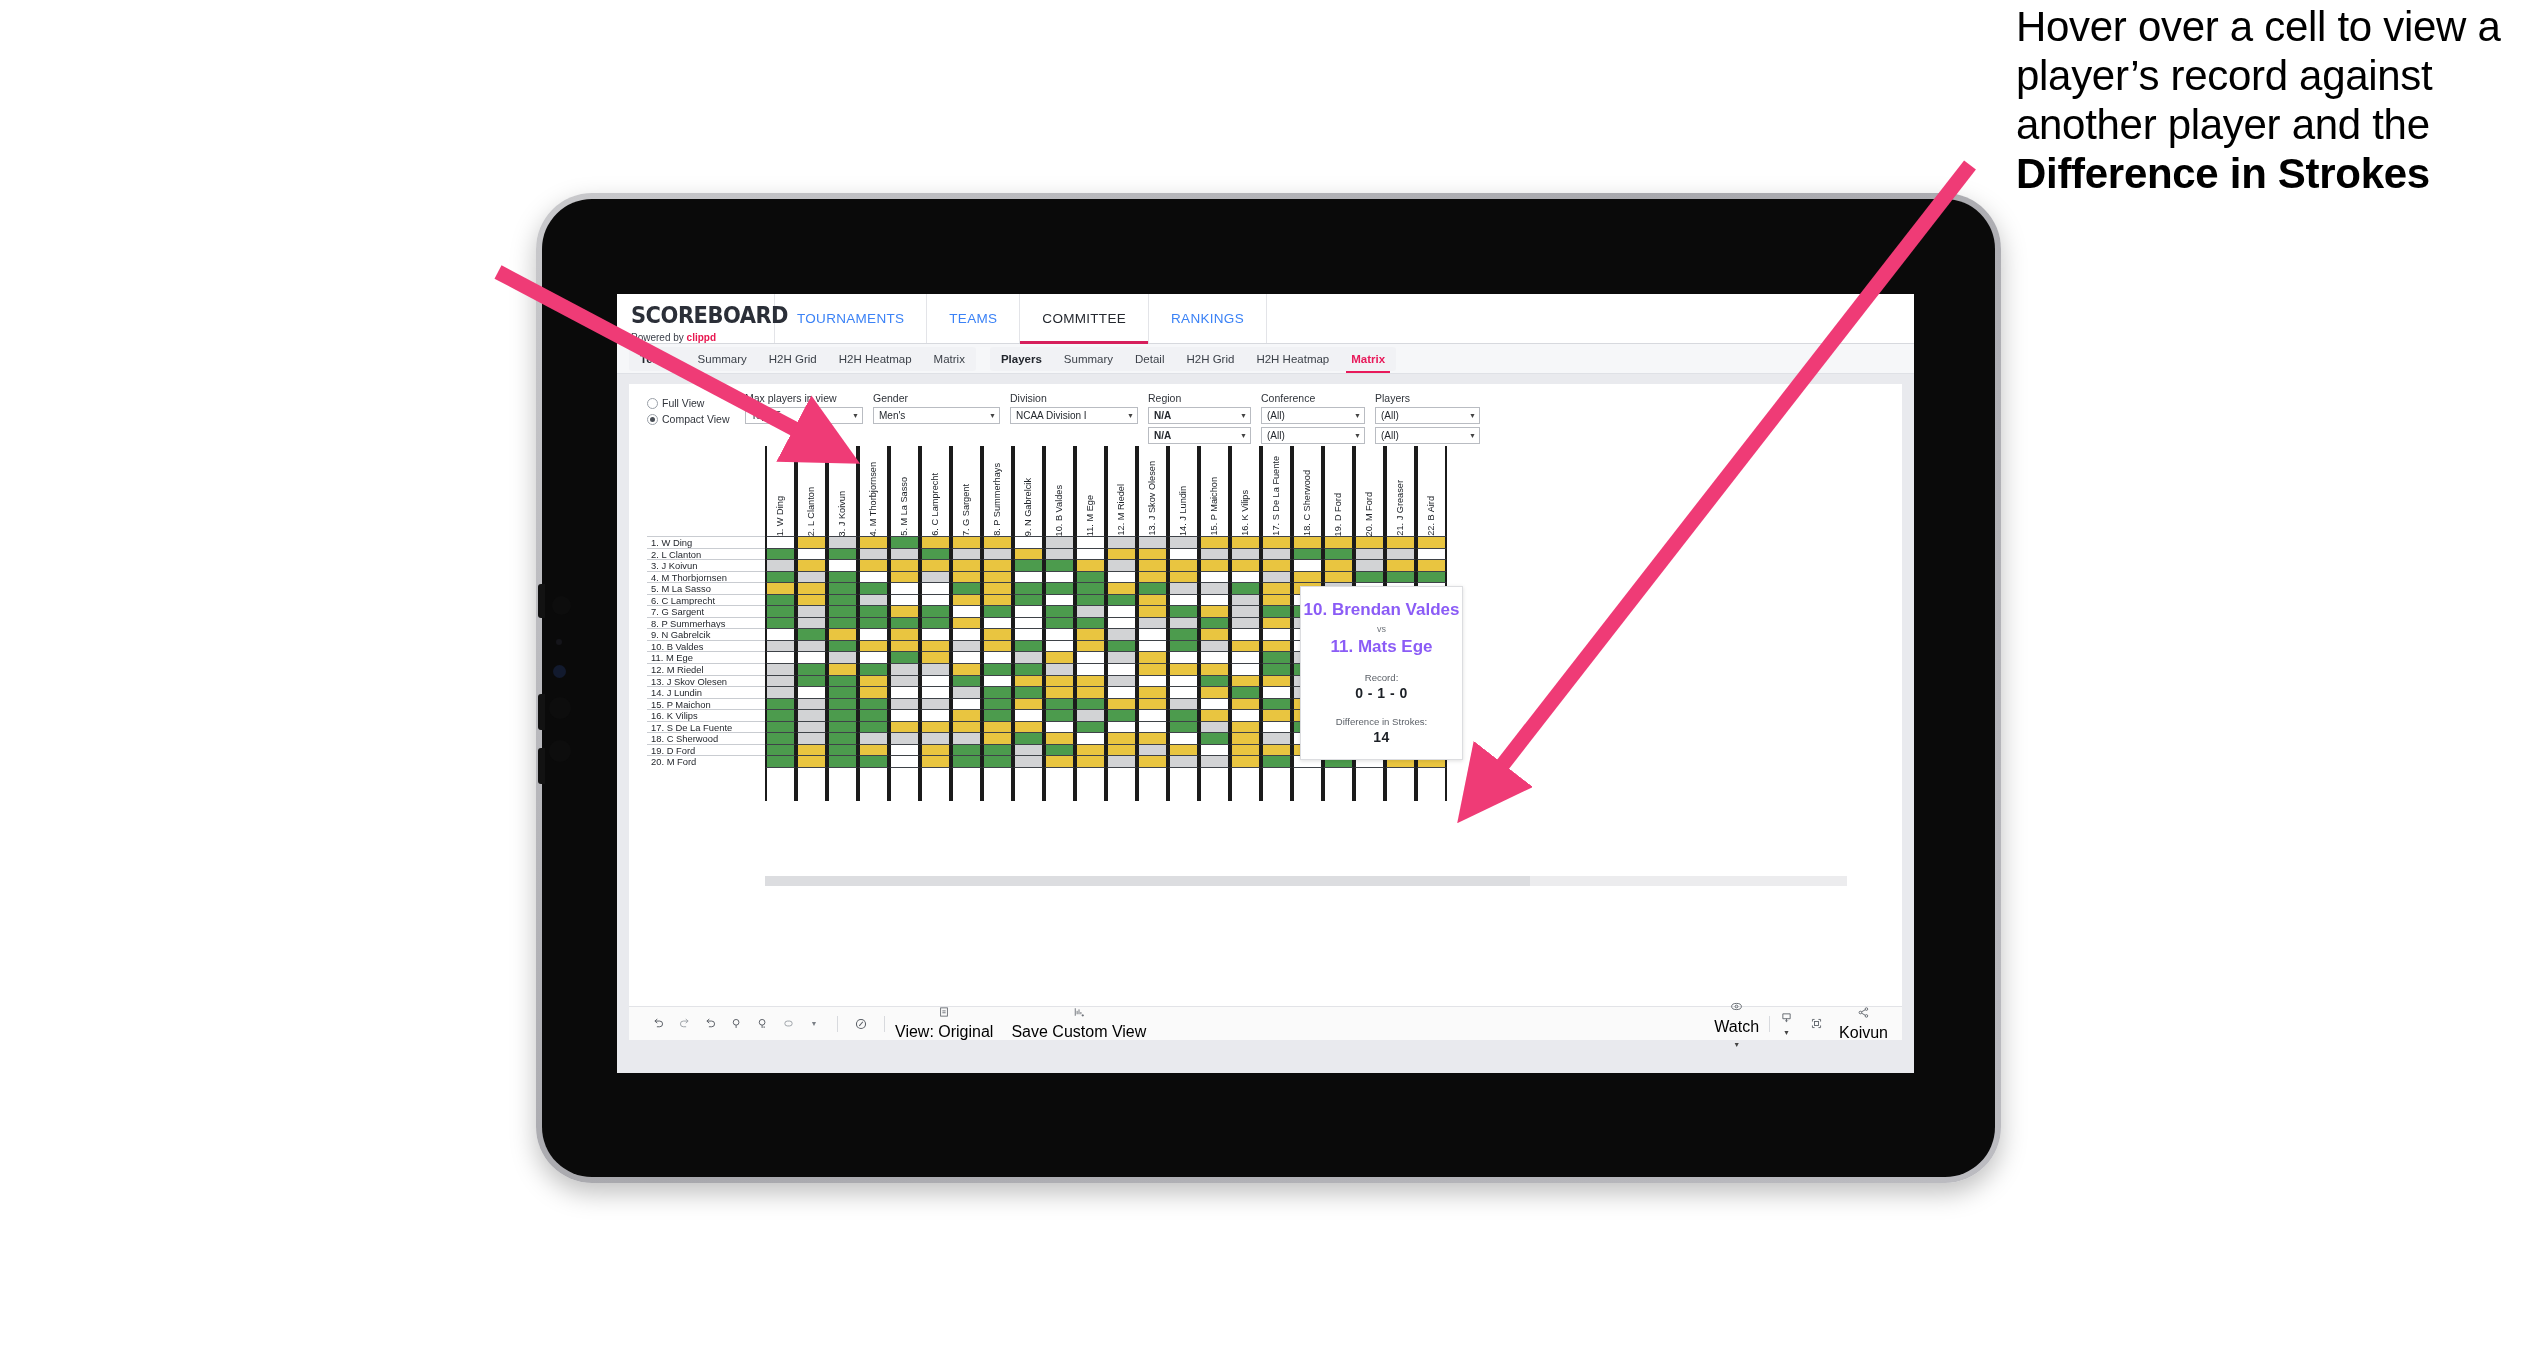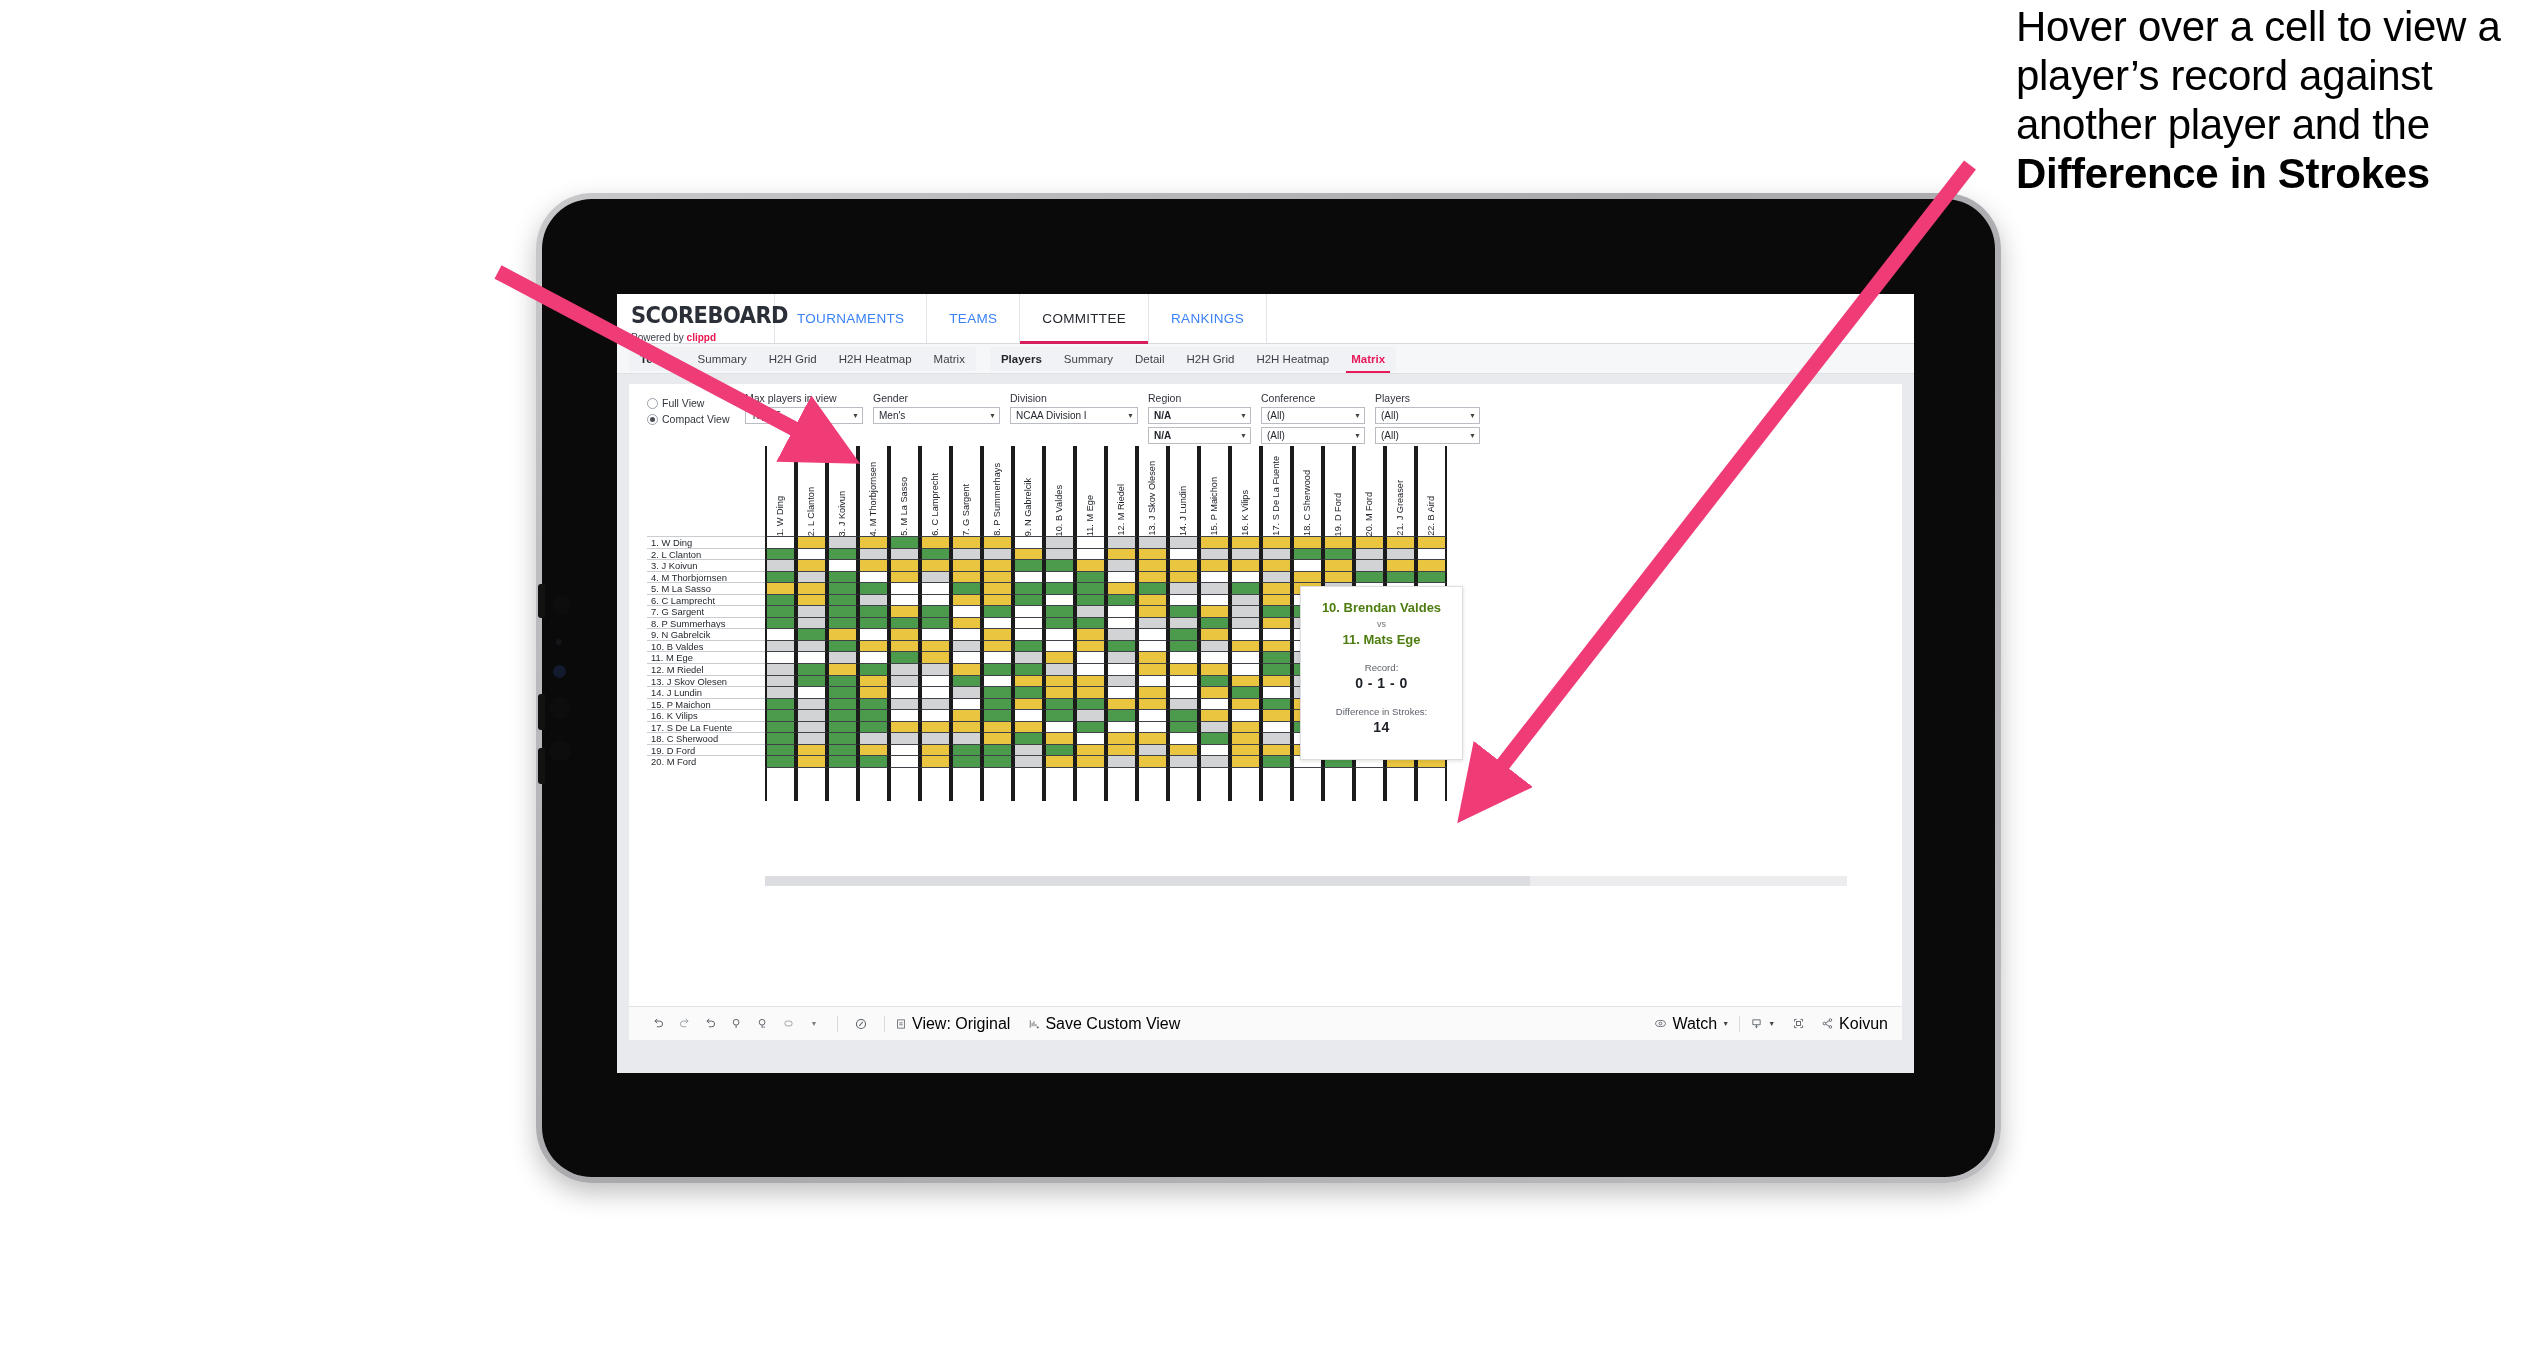--- a/index.html
+++ b/index.html
@@ -164,33 +164,33 @@
   
   #hscroll { position:absolute; left:136px; top:492px; width:1082px; height:10px; background:#ececee; }
   #hscroll-thumb { width: 765px; height:10px; background:#dcdde0; }
 
   
   #tooltip {
     position:absolute; left: 671px; top: 202px; width: 163px; height: 174px;
     background:#fff; border:1px solid #dcdde0; box-shadow:0 1px 4px rgba(0,0,0,.13);
     text-align:center; padding-top: 13px; z-index: 20;
   }
-  .tt-name { font-size: 13px; font-weight:700; color:#4d7c0f; }
+  .tt-name { font-size: 17px; font-weight:700; color:#8b5cf6; }
   .tt-vs { font-size: 9px; color:#70757c; margin: 4px 0 3px; }
   .tt-lbl { font-size: 9.6px; color:#5d6269; margin-top: 15px; }
   .tt-val { font-size: 14px; font-weight:700; color:#1c2026; margin-top: 2px; letter-spacing:.5px; }
 
   
   #toolbar {
     position:absolute; left:0; right:0; bottom:0; height: 34px; background:#fafafa;
     border-top:1px solid #e2e3e7; display:flex; align-items:center; padding-left: 16px; gap: 0;
   }
   .tb-ic { width: 26px; display:flex; align-items:center; justify-content:center; color:#5a5f66; }
   .tb-div { width: 1px; height:16px; background:#d8dade; margin: 0 10px; }
-  .tb-txt { display:flex; align-items:center; gap:5px; margin-right:18px; white-space:nowrap; }
+  .tb-txt { display:flex; align-items:center; gap:5px; margin-right:18px; white-space:nowrap;flex-direction:column; }
   .tb-txt svg, .tb-ic svg { display:block; }
   #tb-right { margin-left:auto; display:flex; align-items:center; padding-right: 14px; }
 </style>
 </head>
 <body>
 
 <div id="stage">
 
 
   <div class="annot" id="annot-right">

